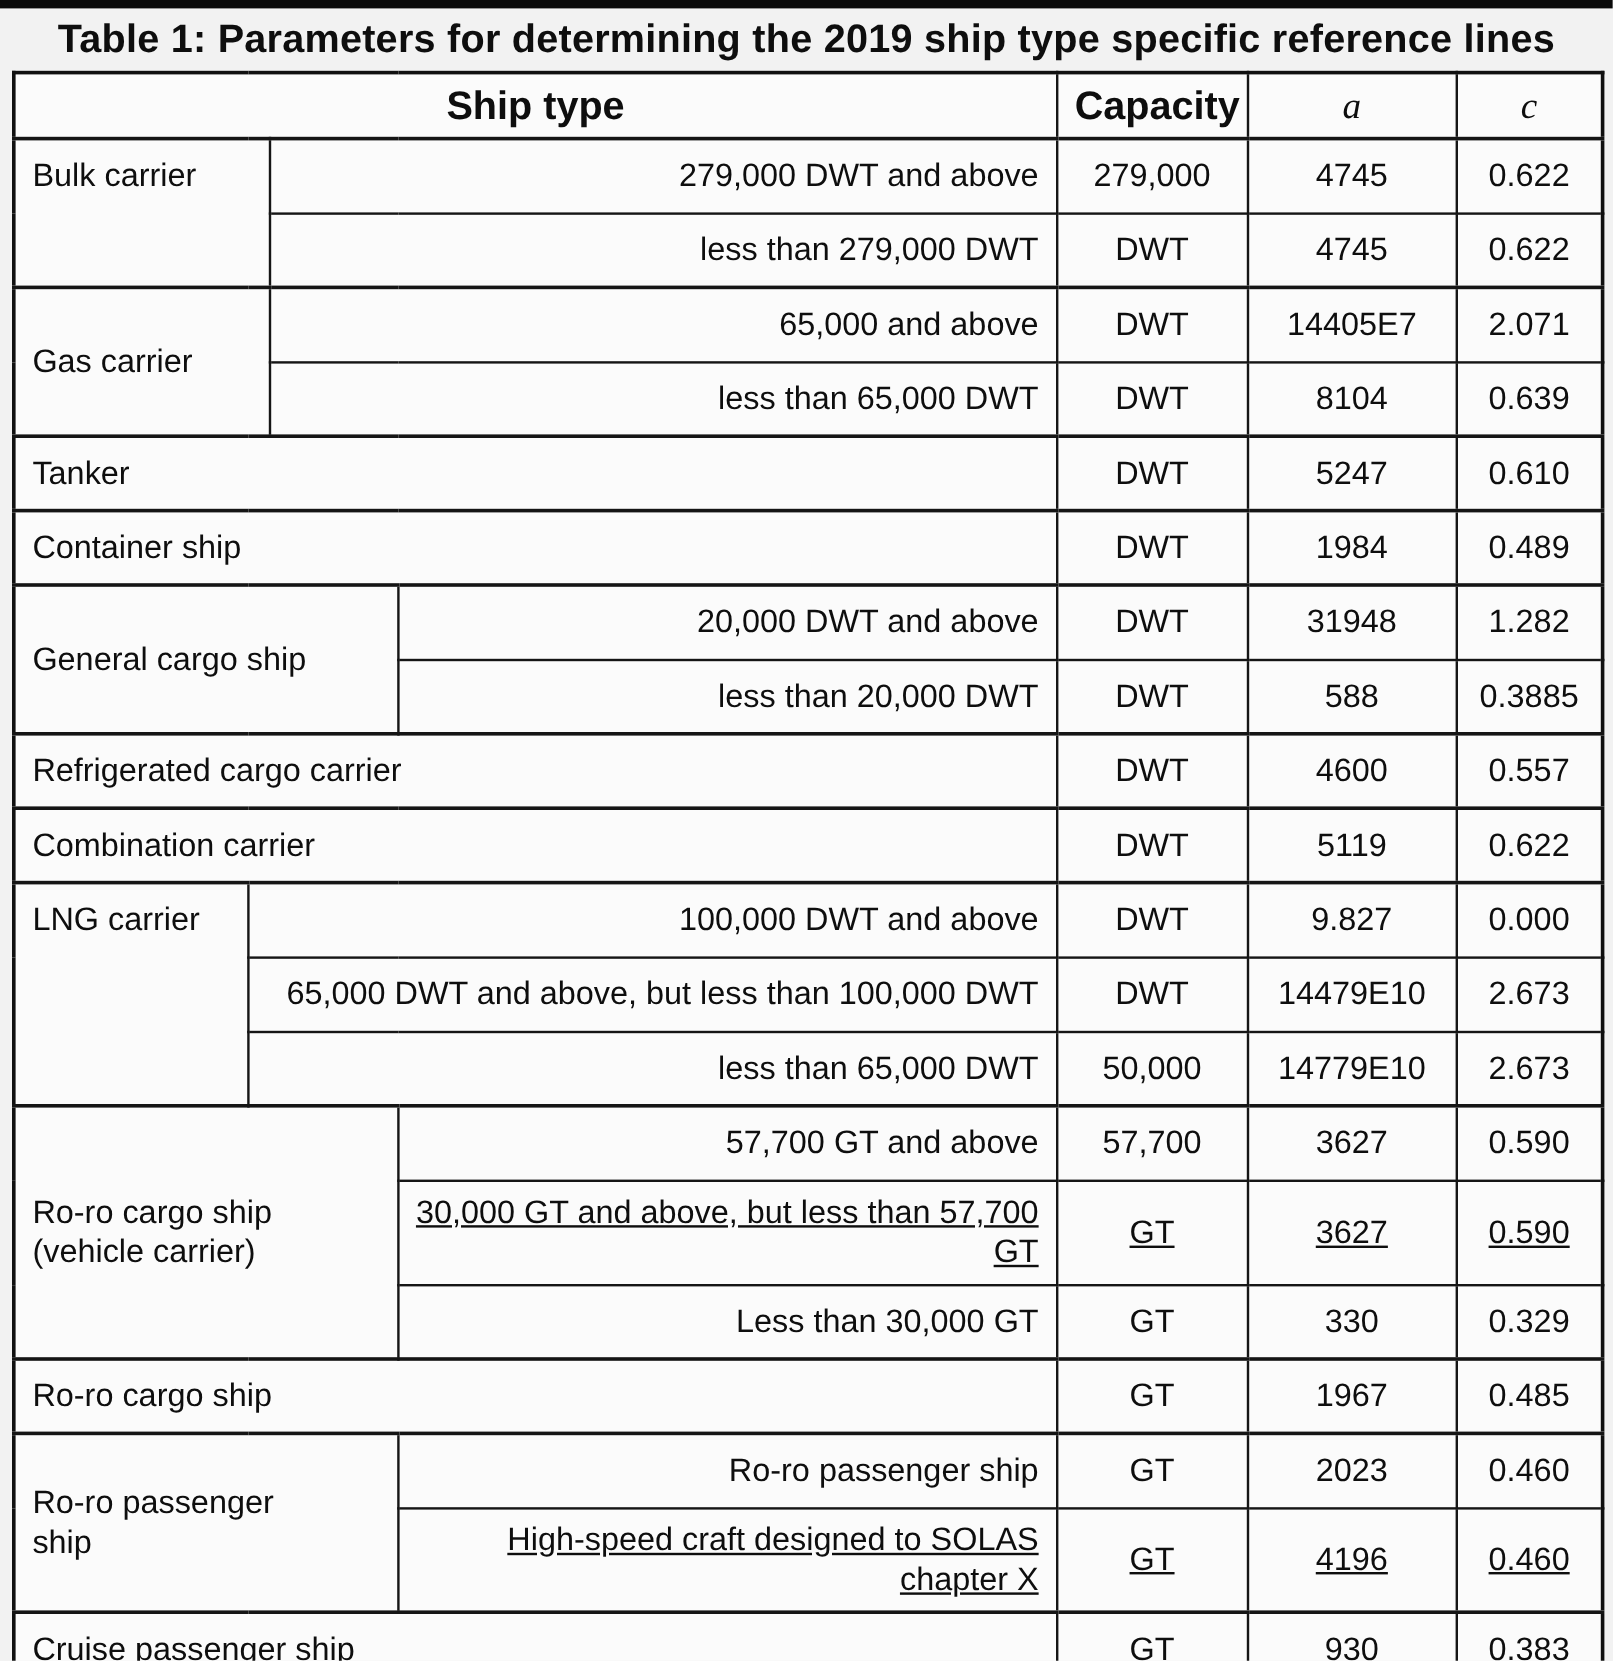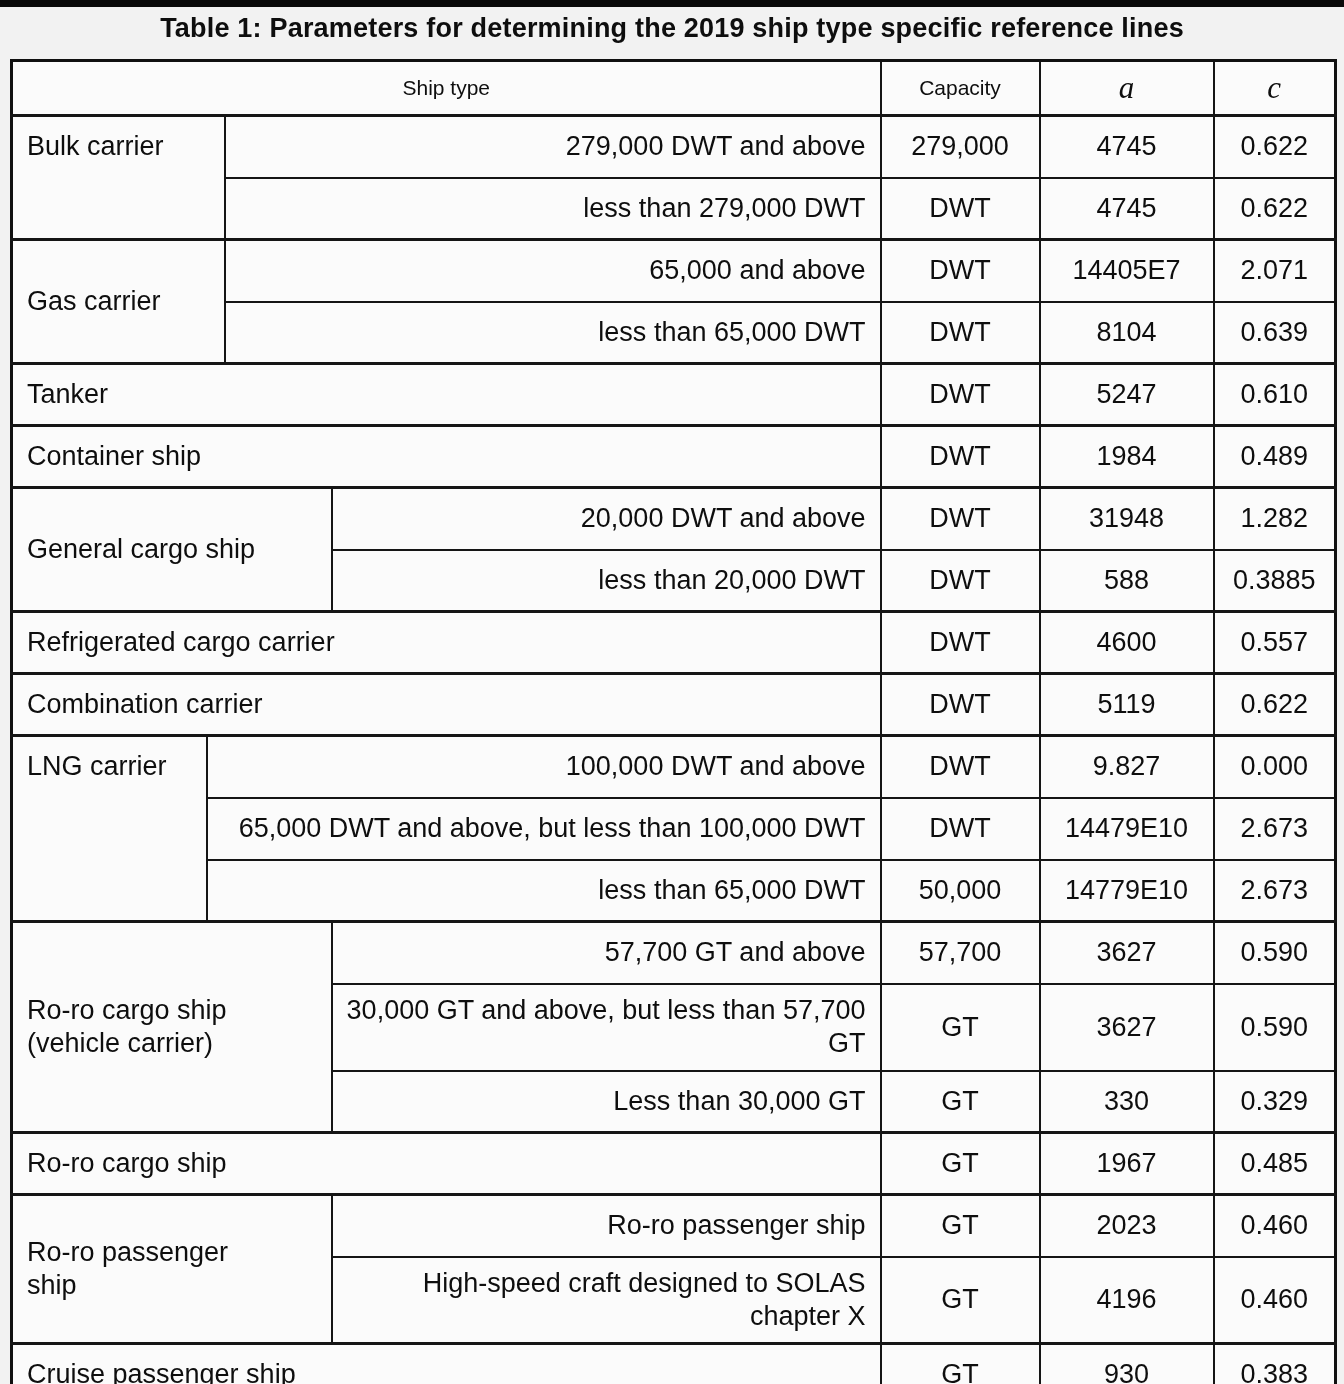--- a/index.html
+++ b/index.html
@@ -14,54 +14,54 @@
   .scan-bar {
     position: absolute; top: 0; left: 0;
     width: 1344px; height: 7px;
     background: #0a0a0a;
   }
   .title {
     padding-top: 13px;
     height: 46px;
     text-align: center;
     font-weight: bold;
-    font-size: 27px;
+    font-size: 33px;
     letter-spacing: 0.2px;
   }
   table.ref {
     border-collapse: collapse;
     table-layout: fixed;
     margin-left: 10px;
     width: 1324px;
     background: #fbfbfb;
     border: 3px solid #101010;
   }
   .ref th, .ref td {
     border: 2px solid #151515;
     font-size: 27px;
     padding: 0 14px;
     vertical-align: middle;
     overflow: hidden;
     line-height: 1.22;
   }
   .ref thead th {
     height: 52px;
-    font-weight: normal;
+    font-weight: bold;
     text-align: center;
-    font-size: 21px;
+    font-size: 33px;
     border-bottom-width: 3px;
   }
   .ref th.var {
     font-family: "Liberation Serif", serif;
     font-style: italic;
     font-weight: normal;
     font-size: 31px;
   }
   .ref tbody tr { height: 62px; }
-  .ref tbody tr.tall { height: 87px; }
+  .ref tbody tr.tall { height: 87px; text-decoration: underline; }
   .ref tr.grp td { border-top-width: 3px; }
   .ref td.lbl { text-align: left; }
   .ref td.top { vertical-align: top; padding-top: 13px; }
   .ref td.sub { text-align: right; }
   .ref td.num { text-align: center; padding: 0 4px; }
   .narrow { display: inline-block; max-width: 250px; }
 </style>
 </head>
 <body>
 

